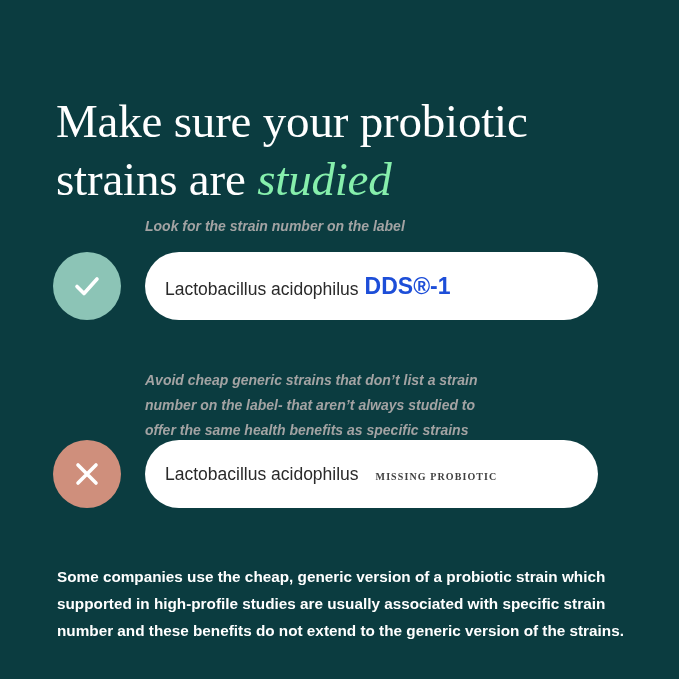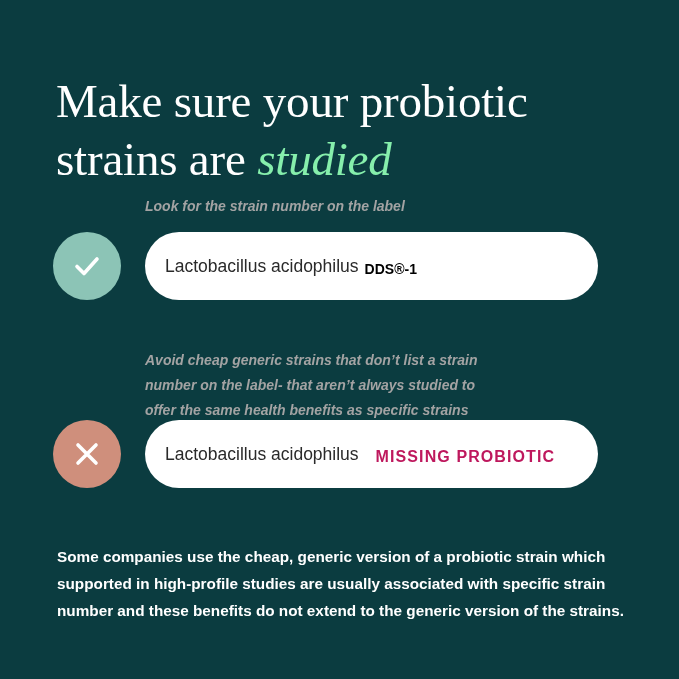--- a/index.html
+++ b/index.html
@@ -12,20 +12,21 @@
     background: #0b3c40;
     font-family: "Liberation Sans", sans-serif;
     overflow: hidden;
   }
   .page {
     position: relative;
     width: 679px;
     height: 578px;
     background: #0b3c40;
     box-sizing: border-box;
+    margin-top: 20px;
   }
 
   
   .heading {
     position: absolute;
     left: 56px;
     top: 41px;
     width: 580px;
     font-family: "Liberation Serif", "DejaVu Serif", serif;
     font-size: 47px;
@@ -114,31 +115,31 @@
   }
   .strain-name {
     font-family: "Liberation Sans", sans-serif;
     font-size: 17.5px;
     color: #2a2a2a;
     font-weight: 400;
     white-space: nowrap;
   }
   .strain-code {
     font-family: "Liberation Sans", sans-serif;
-    font-size: 14px;
-    color: #000000;
+    font-size: 23px;
+    color: #1d4ed8;
     font-weight: 700;
     white-space: nowrap;
     margin-left: 6px;
   }
   .missing-note {
-    font-family: Liberation Sans, sans-serif;
-    font-size: 16px;
-    font-weight: 700;
-    color: #be185d;
+    font-family: Liberation Serif, serif;
+    font-size: 10px;
+    font-weight: 700;
+    color: #404040;
     letter-spacing: 1.1px;
     line-height: 17px;
     margin-left: 17px;
     white-space: nowrap;
   }
   .missing-note .nline { display: block; }
 
   
   .footnote {
     position: absolute;

